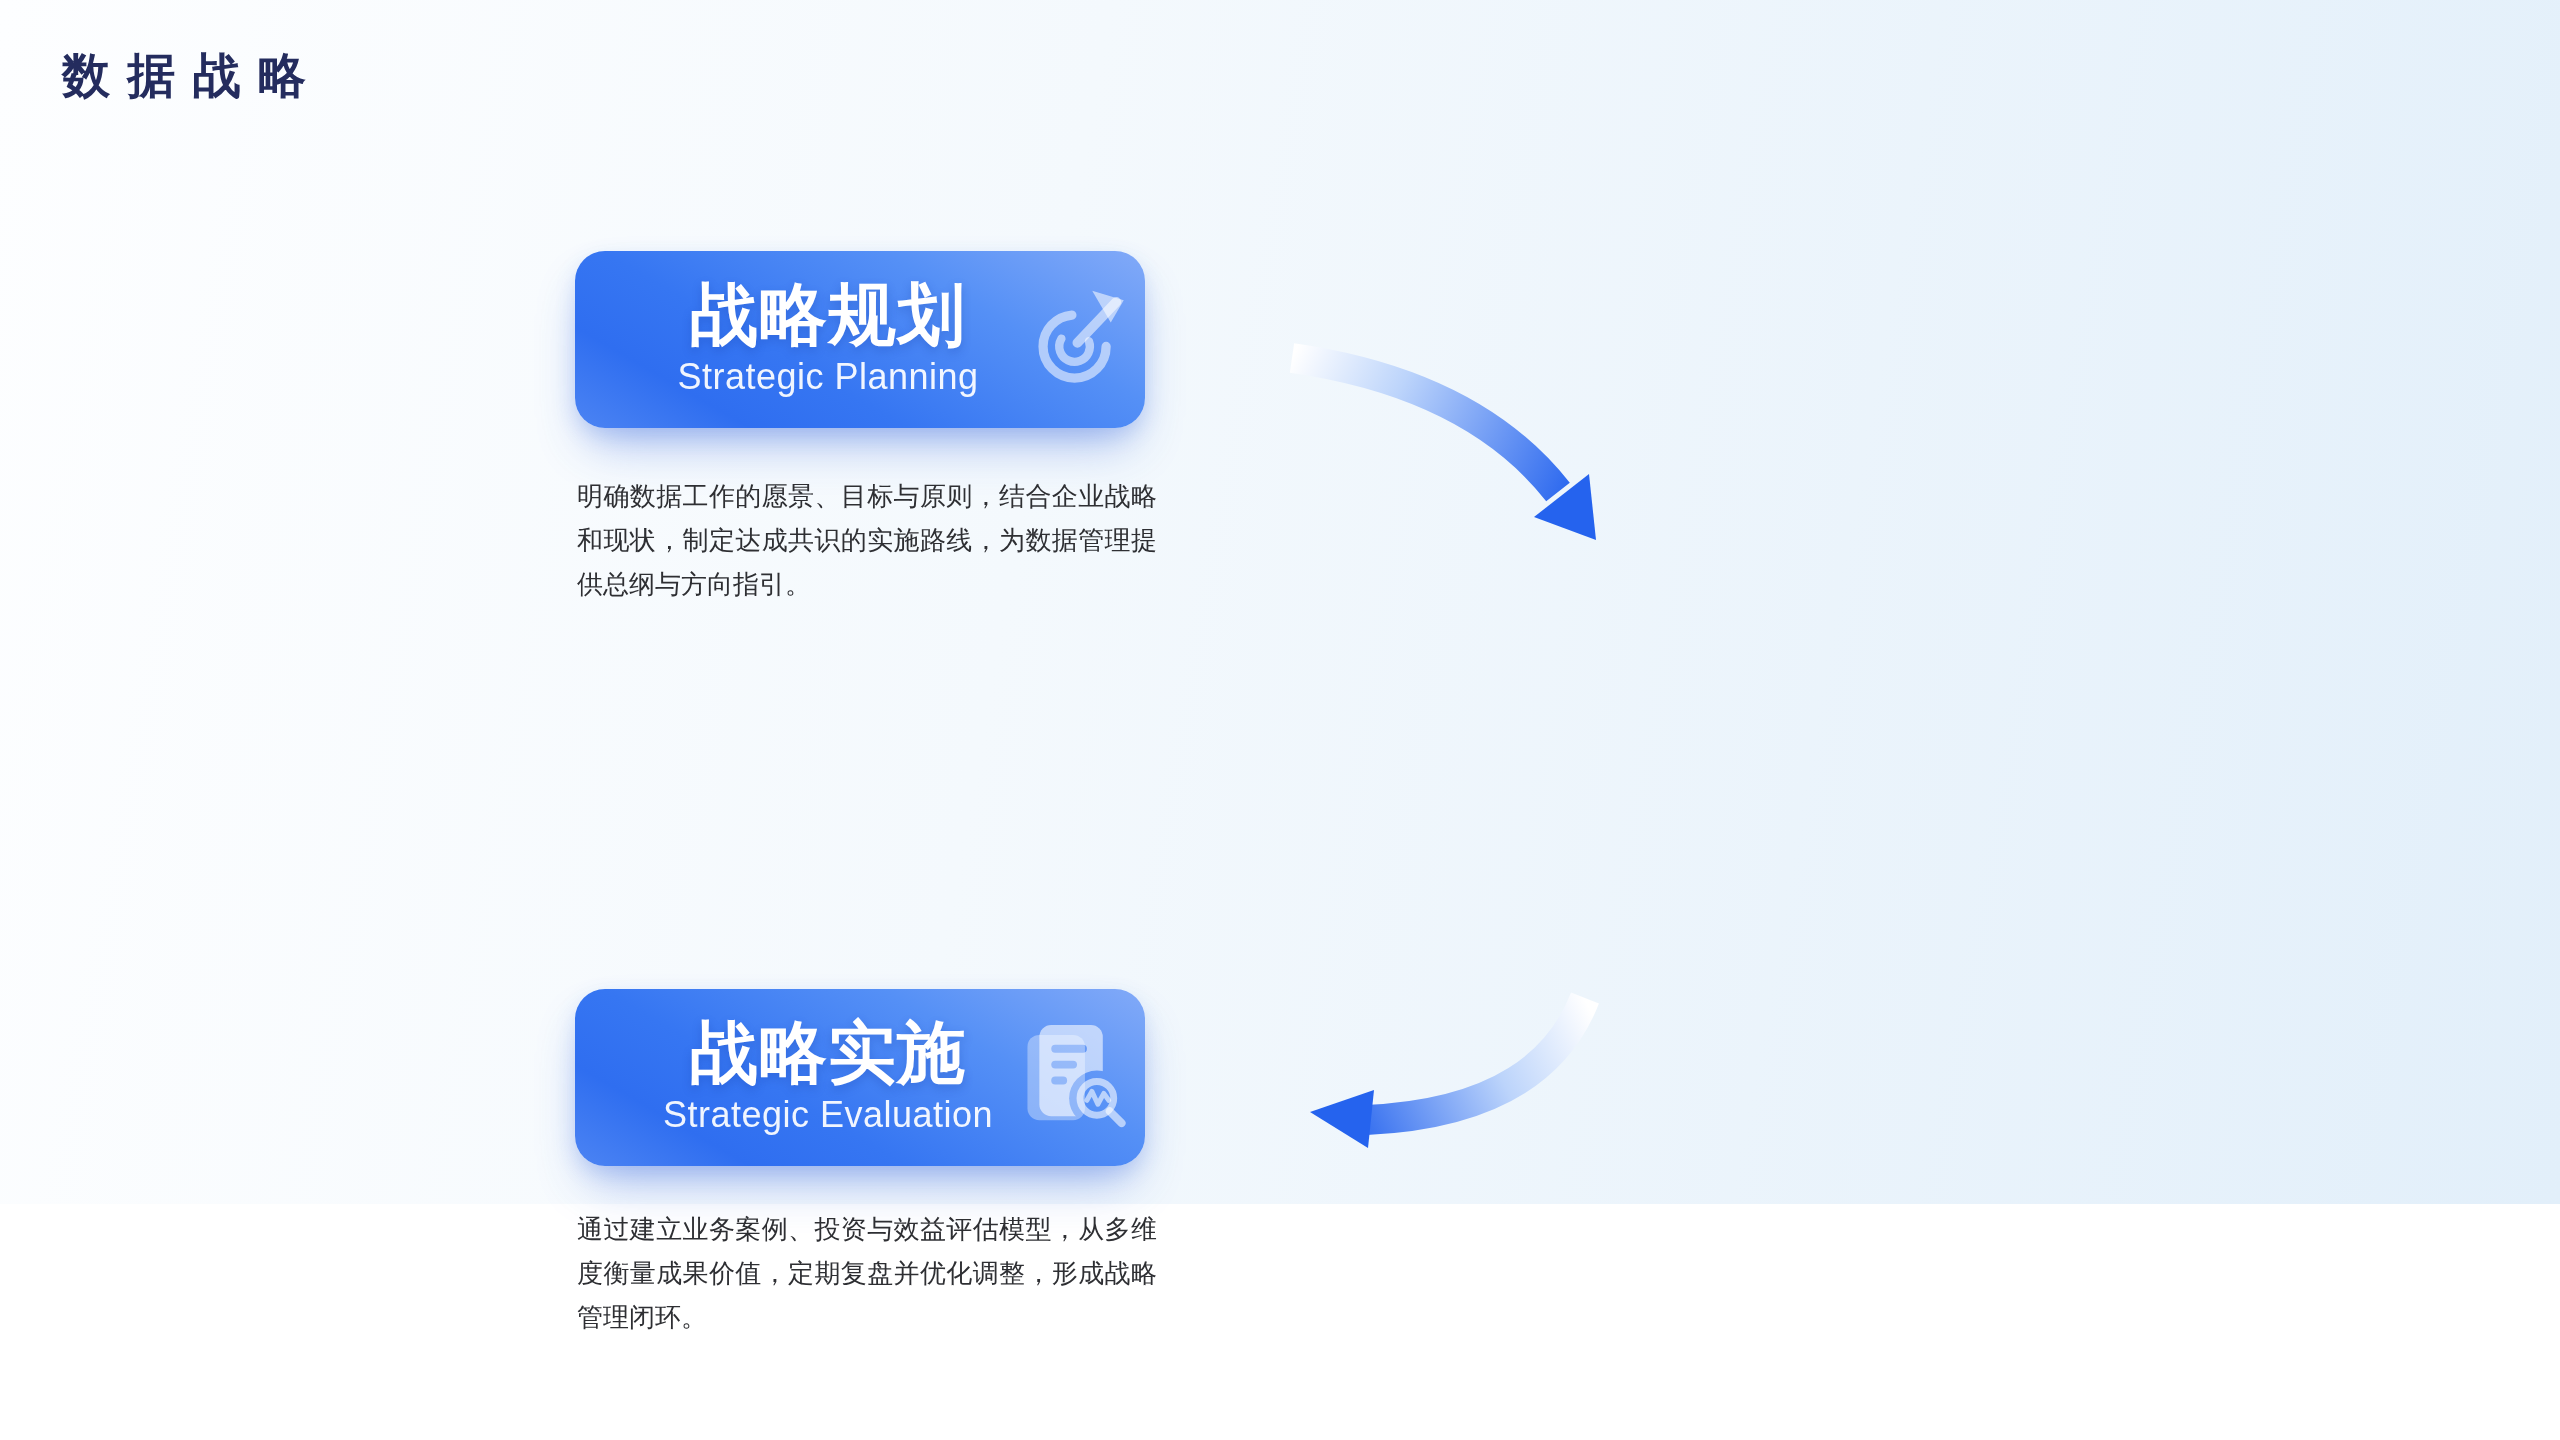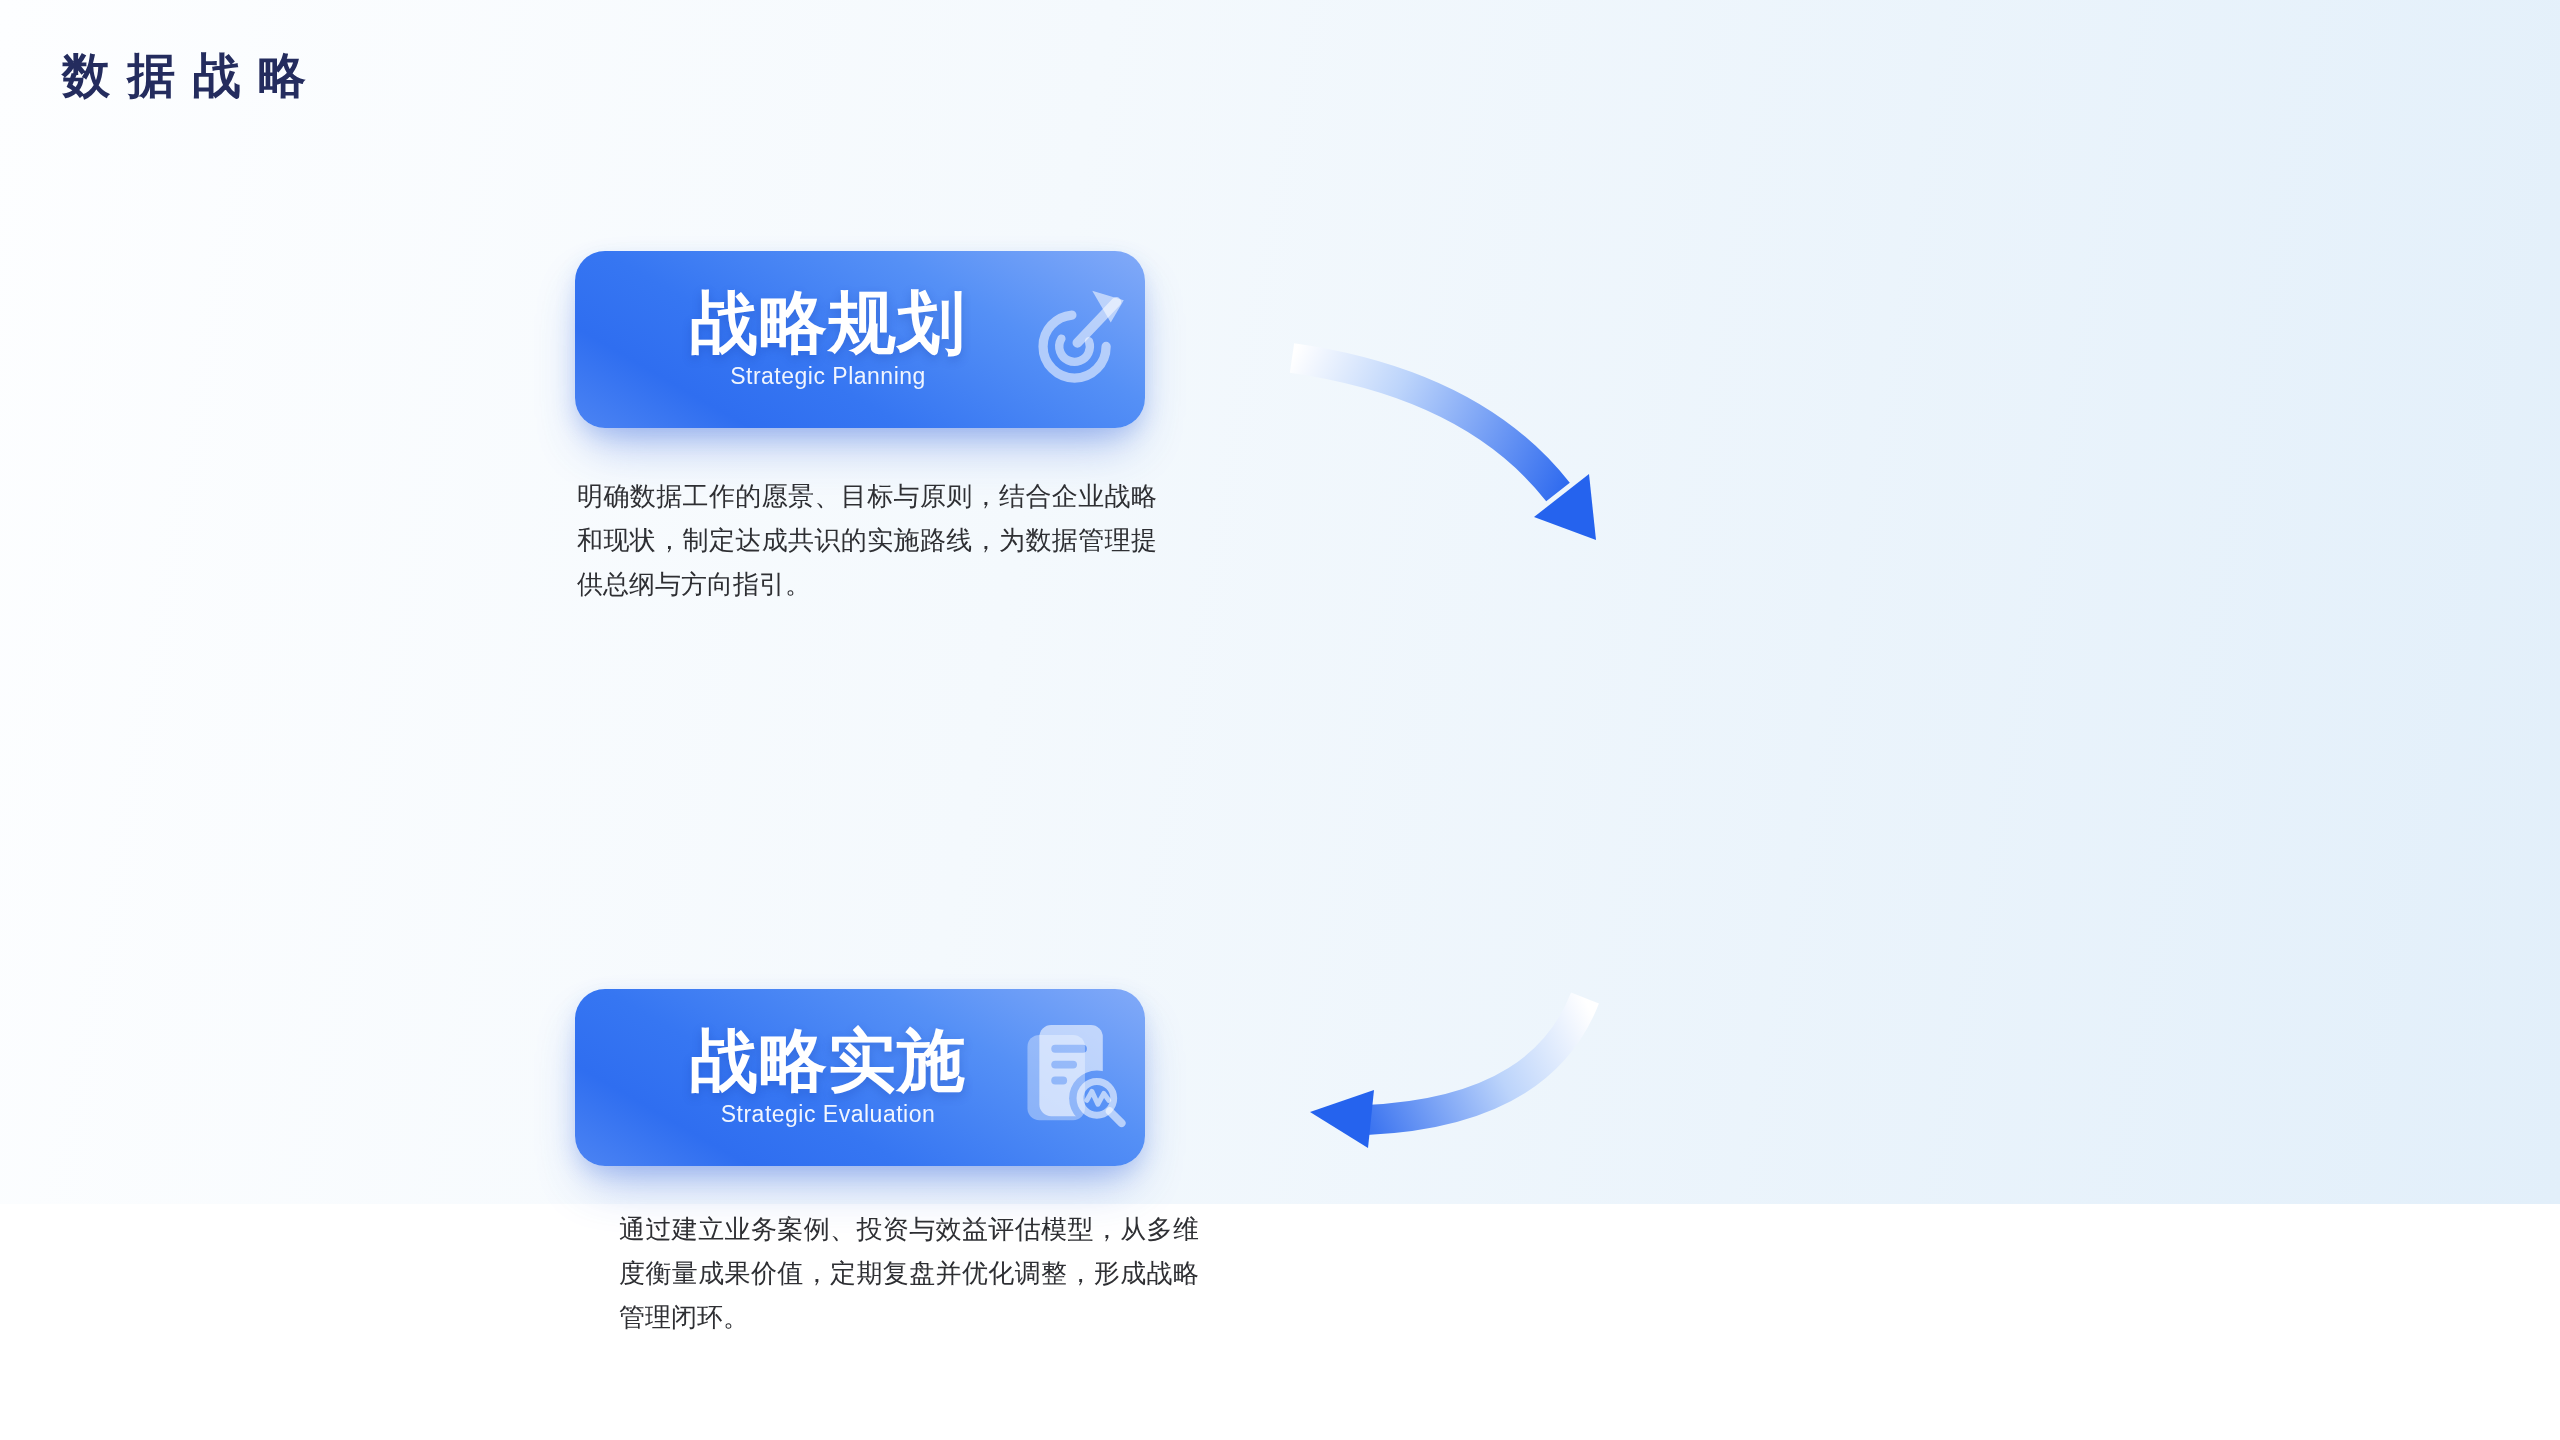--- a/index.html
+++ b/index.html
@@ -29,38 +29,38 @@
   }
   .card-planning   { left: 575px; top: 251px; }
   .card-implementation { left: 1497px; top: 575px; }
   .card-evaluation { left: 575px; top: 989px; }
 
   .card-title-zh {
     color: #ffffff; font-size: 68px; font-weight: 700; line-height: 1.1;
     letter-spacing: 1px; text-shadow: 0 4px 10px rgba(20, 60, 170, 0.28);
   }
   .card-title-en {
-    color: rgba(255, 255, 255, 0.93); font-size: 23px; font-weight: 400;
+    color: rgba(255, 255, 255, 0.93); font-size: 36px; font-weight: 400;
     margin-top: 4px; letter-spacing: 0.5px;
   }
 
   .card-icon { position: absolute; top: 50%; transform: translateY(-50%); }
   .icon-target   { right: 12px;  width: 102px; height: 106px; }
   .icon-book     { right: 54px;  width: 80px;  height: 112px; }
   .icon-document { right: 10px;  width: 110px; height: 114px; }
   .card-icon svg { width: 100%; height: 100%; display: block; }
 
   .card-desc {
     position: absolute; width: 580px;
     font-size: 26px; line-height: 44px; color: #2e2f33;
     text-align: justify;
   }
   .desc-planning   { left: 577px;  top: 474px; }
   .desc-implementation { left: 1500px; top: 797px; }
-  .desc-evaluation { left: 577px;  top: 1207px; margin-left: 42px; }
+  .desc-evaluation { left: 577px;  top: 1207px; }
 </style>
 </head>
 <body>
 
 <div class="canvas">
 
   <h1 class="page-title">数 据 战 略</h1>
 
   <svg class="arrows-layer" viewBox="0 0 2560 1440" xmlns="http://www.w3.org/2000/svg">
     <defs>

